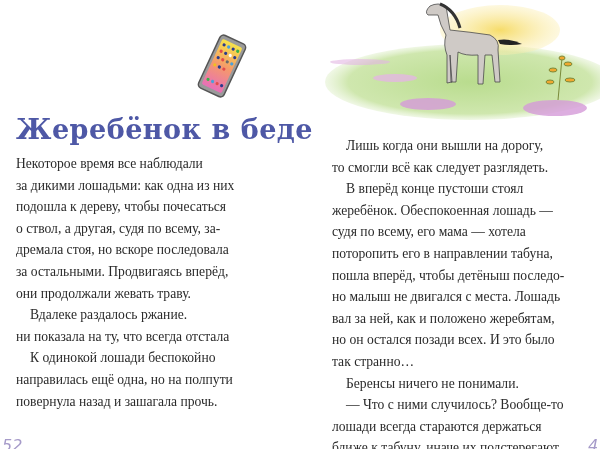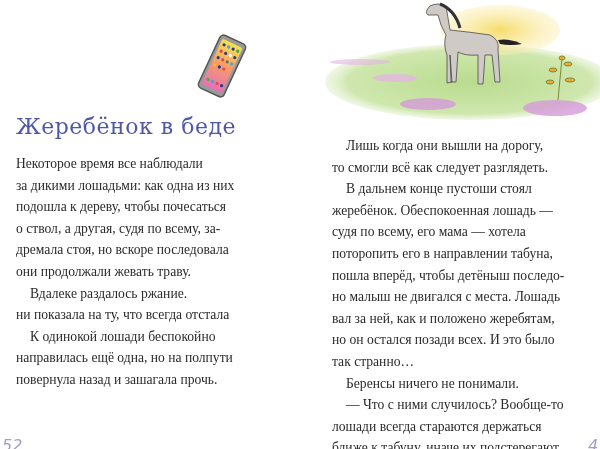--- a/index.html
+++ b/index.html
@@ -3,21 +3,21 @@
   <meta charset="utf-8">
   <style>
     html, body { margin: 0; padding: 0; background: #ffffff; }
     body { width: 600px; height: 449px; position: relative; overflow: hidden;
            font-family: "Liberation Serif", "DejaVu Serif", serif; color: #2a2a2a; }
     .page { position: absolute; top: 0; height: 449px; }
     .left { left: 0; width: 300px; }
     .right { left: 300px; width: 300px; }
     .phone { position: absolute; left: 196px; top: 33px; width: 52px; height: 66px; }
     .title { position: absolute; left: 16px; top: 114px; font-family: "DejaVu Serif", serif;
-             font-weight: normal; font-size: 22px; color: #4e58a6; letter-spacing: 0.5px; white-space: nowrap; }
+             font-weight: bold; font-size: 27px; color: #4e58a6; letter-spacing: 0.5px; white-space: nowrap; }
     .text { position: absolute; font-size: 13.6px; line-height: 21.6px; }
     .left .text { left: 16px; top: 153px; width: 232px; }
     .right .text { left: 32px; top: 135px; width: 238px; }
     .line { white-space: nowrap; display: block; }
     .indent { padding-left: 14px; }
     .pnum { position: absolute; font-family: "DejaVu Sans", sans-serif; font-size: 16px;
             color: #a69bc9; font-style: italic; text-align: right; }
     .pnum.l { left: 2px; top: 436px; }
     .pnum.r { left: 288px; top: 436px; }
     .illus { position: absolute; left: 0; top: 0; width: 300px; height: 120px; }
@@ -62,20 +62,21 @@
   </svg>
 
   <div class="title">Жеребёнок в беде</div>
 
   <div class="text" id="left-text">
       <span class="line">Некоторое время все наблюдали</span>
       <span class="line">за дикими лошадьми: как одна из них</span>
       <span class="line">подошла к дереву, чтобы почесаться</span>
       <span class="line">о ствол, а другая, судя по всему, за-</span>
       <span class="line">дремала стоя, но вскоре последовала</span>
+      <span class="line">за остальными. Продвигаясь вперёд,</span>
       <span class="line">они продолжали жевать траву.</span>
       <span class="line indent">Вдалеке раздалось ржание.</span>
       <span class="line">ни показала на ту, что всегда отстала</span>
       <span class="line indent">К одинокой лошади беспокойно</span>
       <span class="line">направилась ещё одна, но на полпути</span>
       <span class="line">повернула назад и зашагала прочь.</span>
     </div>
 
   <div class="pnum l">52</div>
 </div>
@@ -112,21 +113,21 @@
       <ellipse cx="268" cy="64" rx="4" ry="2"></ellipse>
       <ellipse cx="250" cy="82" rx="4" ry="2"></ellipse>
       <ellipse cx="270" cy="80" rx="5" ry="2"></ellipse>
       <ellipse cx="262" cy="58" rx="3" ry="2"></ellipse>
     </g>
   </svg>
 
   <div class="text" id="right-text">
       <span class="line indent">Лишь когда они вышли на дорогу,</span>
       <span class="line">то смогли всё как следует разглядеть.</span>
-      <span class="line indent">В дальнем конце пустоши стоял</span>
+      <span class="line indent">В вперёд конце пустоши стоял</span>
       <span class="line">жеребёнок. Обеспокоенная лошадь —</span>
       <span class="line">судя по всему, его мама — хотела</span>
       <span class="line">поторопить его в направлении табуна,</span>
       <span class="line">пошла вперёд, чтобы детёныш последо-</span>
       <span class="line">но малыш не двигался с места. Лошадь</span>
       <span class="line">вал за ней, как и положено жеребятам,</span>
       <span class="line">но он остался позади всех. И это было</span>
       <span class="line">так странно…</span>
       <span class="line indent">Беренсы ничего не понимали.</span>
       <span class="line indent">— Что с ними случилось? Вообще-то</span>

